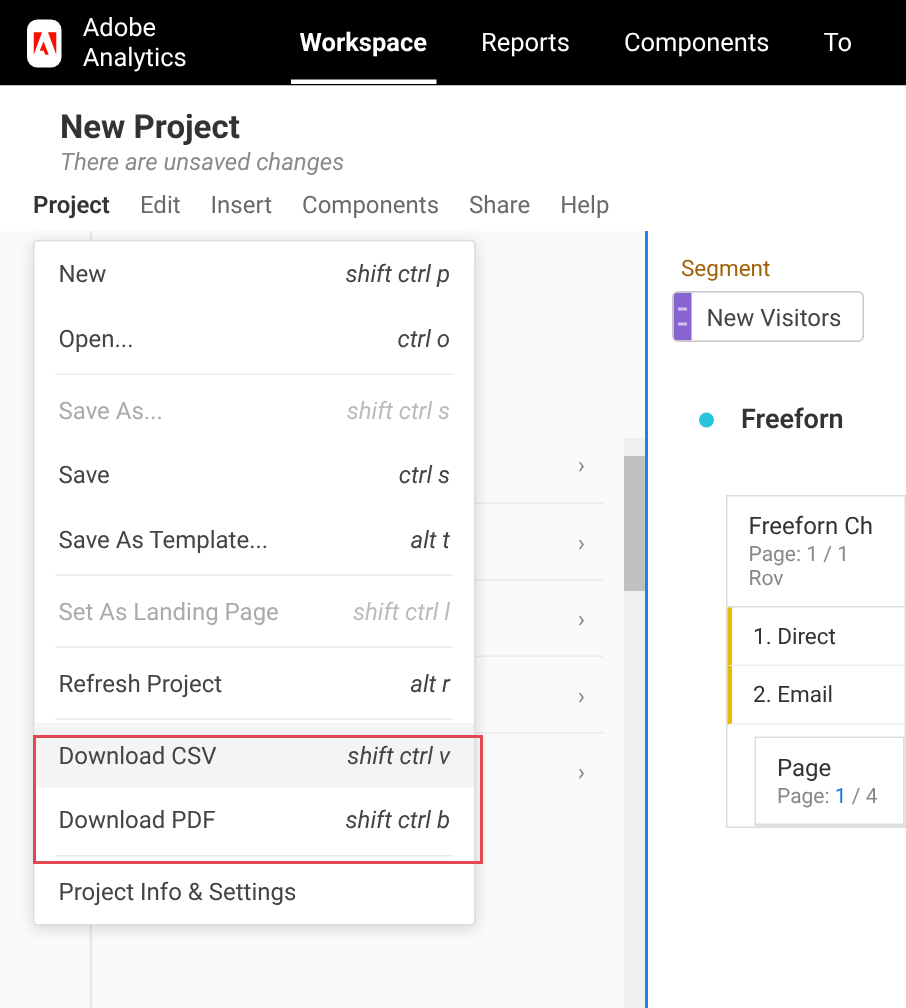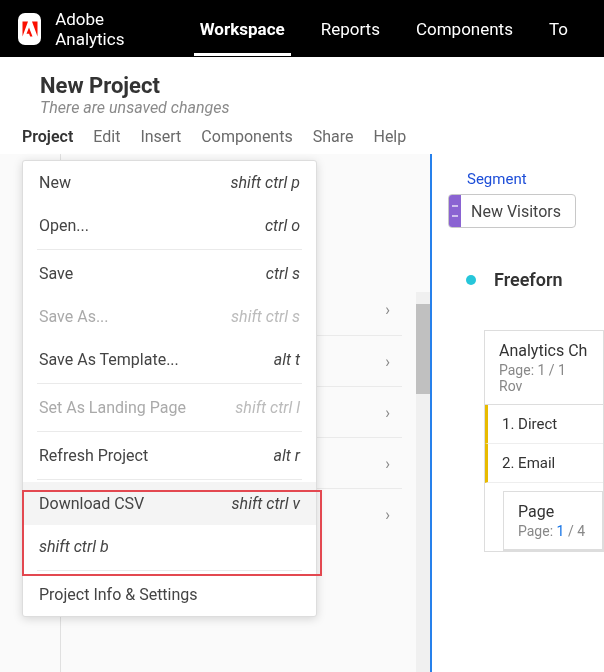--- a/index.html
+++ b/index.html
@@ -44,21 +44,21 @@
   .dd-item.disabled .dd-label { color: #aaa; }
   .dd-shortcut { font-style: italic; color: #444; font-size: 16px; }
   .dd-item.disabled .dd-shortcut { color: #bbb; }
   .dd-sep { height: 1px; background: #eaeaea; margin: 2px 14px; }
   
   .highlight-box { position: absolute; left: 22px; top: 490px; width: 300px; height: 86px; border: 2px solid #e34850; z-index: 11; pointer-events: none; }
   
   .scrollbar-track { position: absolute; right: 0; top: 138px; width: 14px; height: 460px; background: #f0f0f0; }
   .scrollbar-thumb { width: 14px; height: 90px; background: #c0c0c0; margin-top: 12px; }
   
-  .seg-label { font-size: 15px; color: #1d4ed8; margin-bottom: 6px; margin-left: 19px; }
+  .seg-label { font-size: 15px; color: #a16207; margin-bottom: 6px; margin-left: 6px; }
   .seg-chip { display: inline-flex; align-items: center; border: 1px solid #c8c8c8; border-radius: 4px; height: 34px; padding-right: 14px; overflow: hidden; }
   .seg-handle { width: 12px; height: 100%; background: #8a63d2; margin-right: 10px; position: relative; }
   .seg-handle::before, .seg-handle::after { content: ""; position: absolute; left: 3px; right: 3px; height: 2px; background: rgba(255,255,255,0.6); }
   .seg-handle::before { top: 10px; }
   .seg-handle::after { top: 20px; }
   .seg-text { font-size: 16px; color: #444; }
   
   .freeform-header { display: flex; align-items: center; margin-top: 38px; margin-left: 18px; text-align: center; }
   .ff-dot { width: 10px; height: 10px; background: #26c6da; border-radius: 50%; margin-right: 18px; }
   .ff-title { font-size: 18px; font-weight: 600; color: #333; }
@@ -145,21 +145,21 @@
       <div class="seg-handle"></div>
       <span class="seg-text">New Visitors</span>
     </div>
     <div class="freeform-header">
       <div class="ff-dot"></div>
       <div class="ff-title">Freeforn</div>
     </div>
     <div class="ff-table">
       <div class="ff-box">
         <div class="ff-section-header">
-          <div class="ff-sh-title">Analytics Ch</div>
+          <div class="ff-sh-title">Freeforn Ch</div>
           <div class="ff-sh-sub">Page: 1 / 1 Rov</div>
         </div>
         <div class="ff-row">1.  Direct</div>
         <div class="ff-row">2.  Email</div>
         <div class="ff-nested">
           <div class="ff-section-header">
             <div class="ff-sh-title">Page</div>
             <div class="ff-sh-sub">
               <span>Page: </span><span class="ff-link">1</span><span> / 4</span>
             </div>
@@ -173,48 +173,49 @@
 <div class="dropdown" id="dropdown-container">
     <div class="dd-item">
       <span class="dd-label">New</span>
       <span class="dd-shortcut">shift ctrl p</span>
     </div>
     <div class="dd-item">
       <span class="dd-label">Open...</span>
       <span class="dd-shortcut">ctrl o</span>
     </div>
     <div class="dd-sep"></div>
-    <div class="dd-item">
-      <span class="dd-label">Save</span>
-      <span class="dd-shortcut">ctrl s</span>
-    </div>
     <div class="dd-item disabled">
       <span class="dd-label">Save As...</span>
       <span class="dd-shortcut">shift ctrl s</span>
     </div>
     <div class="dd-item">
+      <span class="dd-label">Save</span>
+      <span class="dd-shortcut">ctrl s</span>
+    </div>
+    <div class="dd-item">
       <span class="dd-label">Save As Template...</span>
       <span class="dd-shortcut">alt t</span>
     </div>
     <div class="dd-sep"></div>
     <div class="dd-item disabled">
       <span class="dd-label">Set As Landing Page</span>
       <span class="dd-shortcut">shift ctrl l</span>
     </div>
     <div class="dd-sep"></div>
     <div class="dd-item">
       <span class="dd-label">Refresh Project</span>
       <span class="dd-shortcut">alt r</span>
     </div>
     <div class="dd-sep"></div>
     <div class="dd-item hover">
       <span class="dd-label">Download CSV</span>
       <span class="dd-shortcut">shift ctrl v</span>
     </div>
     <div class="dd-item">
+      <span class="dd-label">Download PDF</span>
       <span class="dd-shortcut">shift ctrl b</span>
     </div>
     <div class="dd-sep"></div>
     <div class="dd-item">
       <span class="dd-label">Project Info &amp; Settings</span>
       <span class="dd-shortcut"></span>
     </div>
   </div>
 
 <div class="highlight-box"></div>

